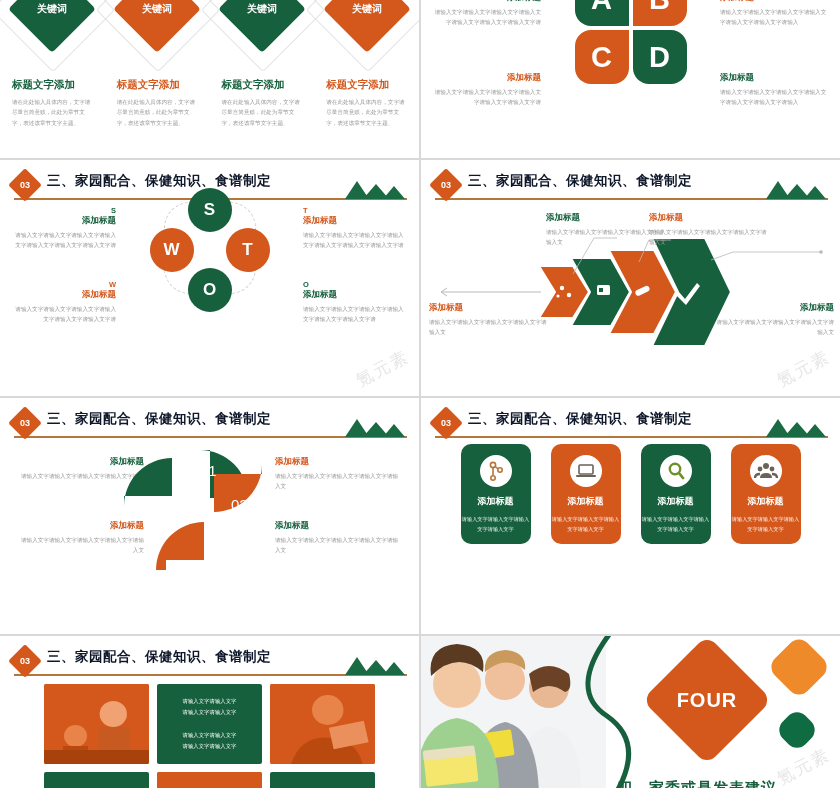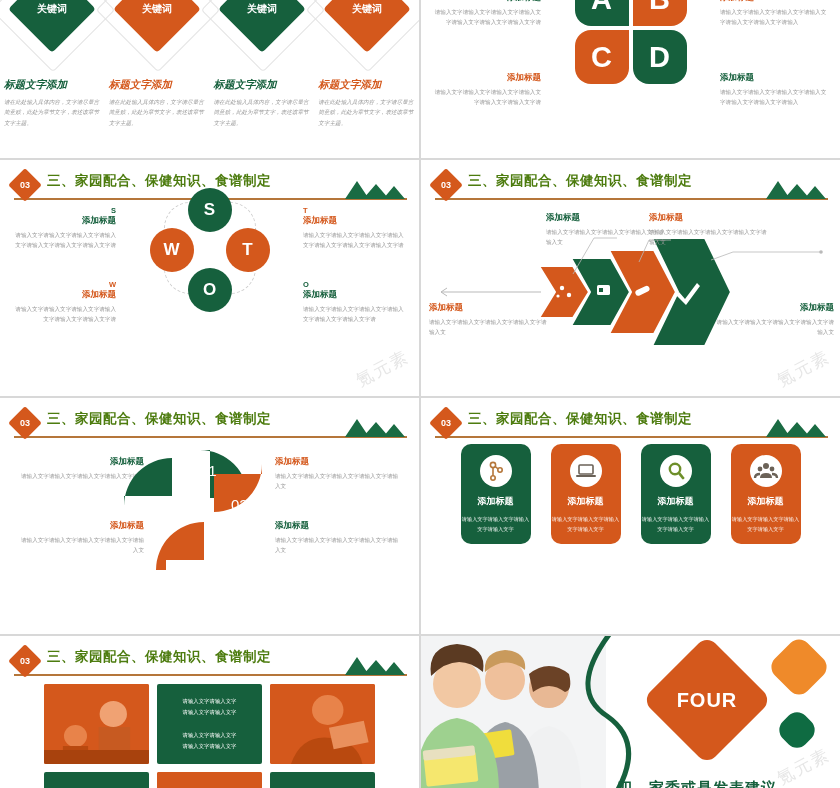--- a/index.html
+++ b/index.html
@@ -25,40 +25,40 @@
   .diamond-badge{
     position:absolute;left:13px;top:3px;width:24px;height:24px;
     background:#d4581c;transform:rotate(45deg);border-radius:3px;
   }
   .diamond-badge span{
     display:block;transform:rotate(-45deg);
     color:#fff;font-size:9px;font-weight:bold;line-height:24px;text-align:center;
   }
   .hdr h2{
     position:absolute;left:47px;top:2px;margin:0;
-    font-size:13.5px;font-weight:bold;color:#4d7c0f;letter-spacing:.5px;
+    font-size:13.5px;font-weight:bold;color:#0f172a;letter-spacing:.5px;
   }
   .mtns{position:absolute;right:14px;top:8px;width:62px;height:21px;}
   
   .dia-row{position:absolute;left:0;top:-46px;width:100%;height:140px;display:flex;}
   .dia-cell{flex:1;position:relative;}
   .dia-out{
     position:absolute;left:50%;top:12px;width:86px;height:86px;margin-left:-43px;
     transform:rotate(45deg);border:1px solid #e4e4e4;border-radius:4px;
   }
   .dia-in{
     position:absolute;left:50%;top:24px;width:62px;height:62px;margin-left:-31px;
     transform:rotate(45deg);border-radius:4px;
   }
   .dia-in i{
     display:block;transform:rotate(-45deg);line-height:62px;text-align:center;
     color:#fff;font-size:10px;font-weight:bold;font-style:normal;
   }
   .cap-row{position:absolute;left:0;top:78px;width:100%;display:flex;}
-  .cap-cell{flex:1;padding:0 4px;box-sizing:border-box;font-style:italic;}
+  .cap-cell{flex:1;padding:0 12px;box-sizing:border-box;}
   .cap-t{font-size:10.5px;font-weight:bold;margin:0 0 5px;}
   .cap-b{font-size:5.6px;color:#9a9a9a;line-height:1.85;margin:0;}
   
   .petals{position:absolute;left:50%;top:-28px;margin-left:-56px;width:112px;height:112px;}
   .petal{position:absolute;width:54px;height:54px;}
   .petal span{color:#fff;font-size:29px;font-weight:bold;line-height:54px;display:block;text-align:center;}
   .p-a{left:0;top:0;background:#16603d;border-radius:16px 16px 0 16px;}
   .p-b{right:0;top:0;background:#d4581c;border-radius:16px 16px 16px 0;}
   .p-c{left:0;bottom:0;background:#d4581c;border-radius:16px 0 16px 16px;}
   .p-d{right:0;bottom:0;background:#16603d;border-radius:0 16px 16px 16px;}

